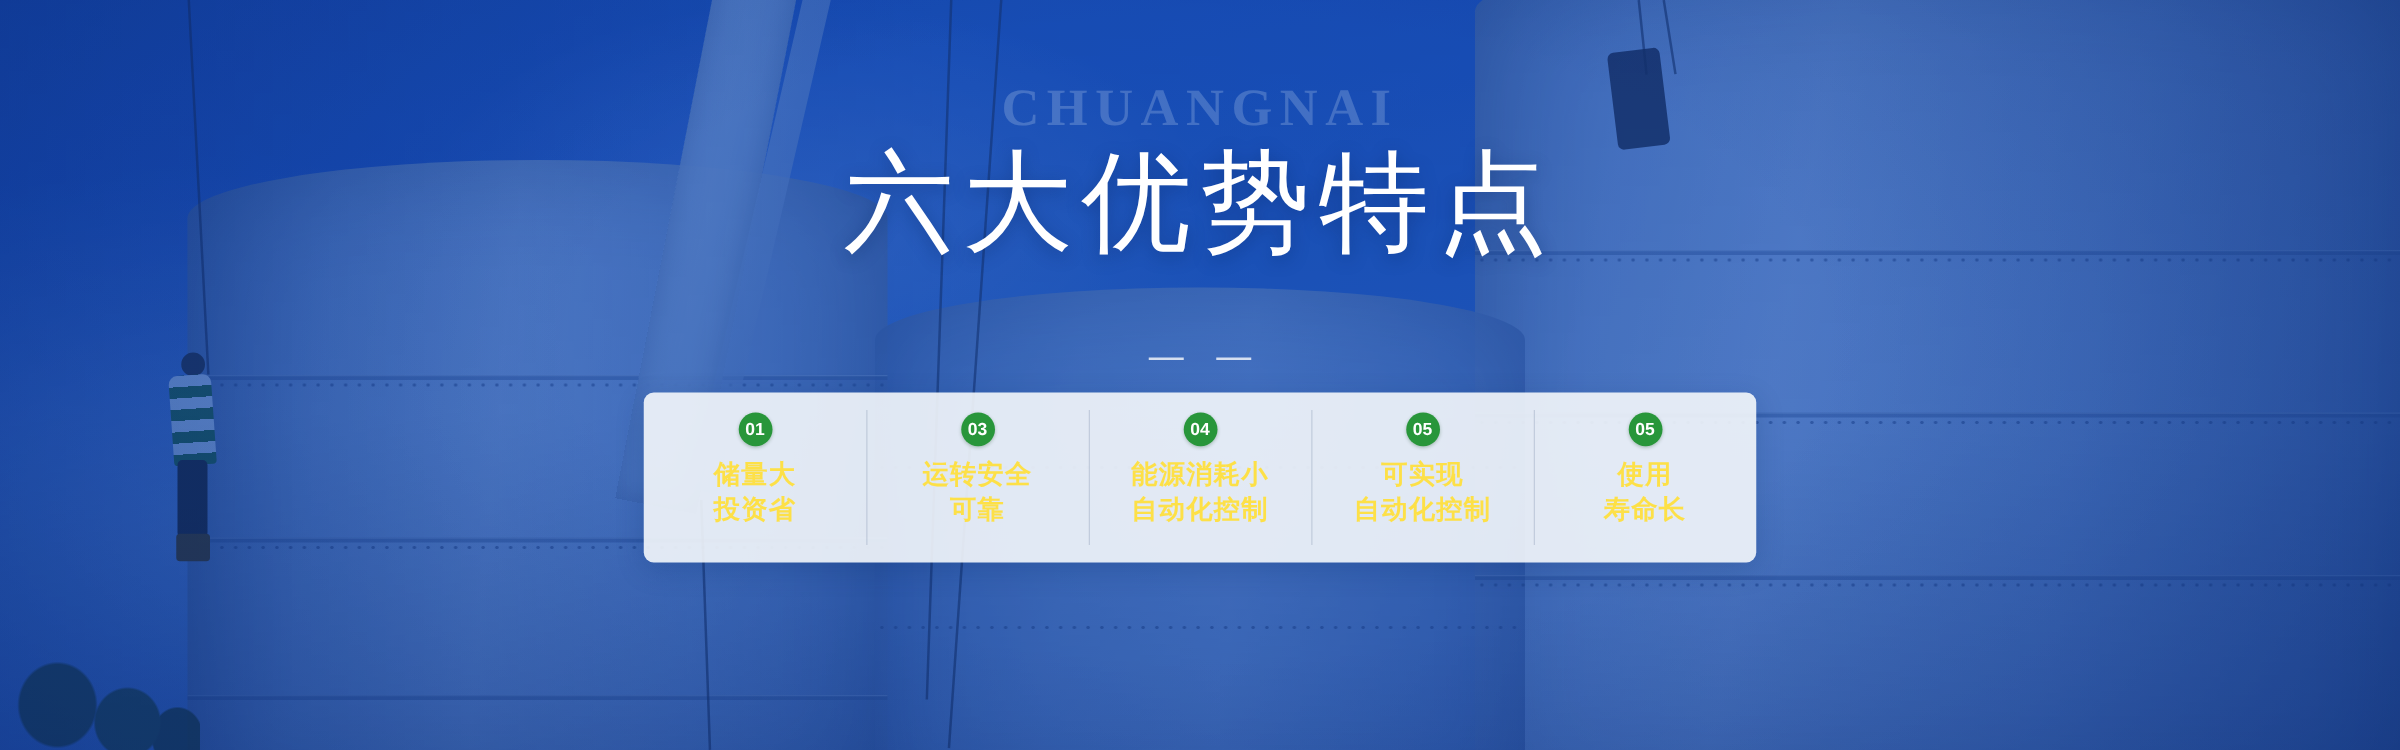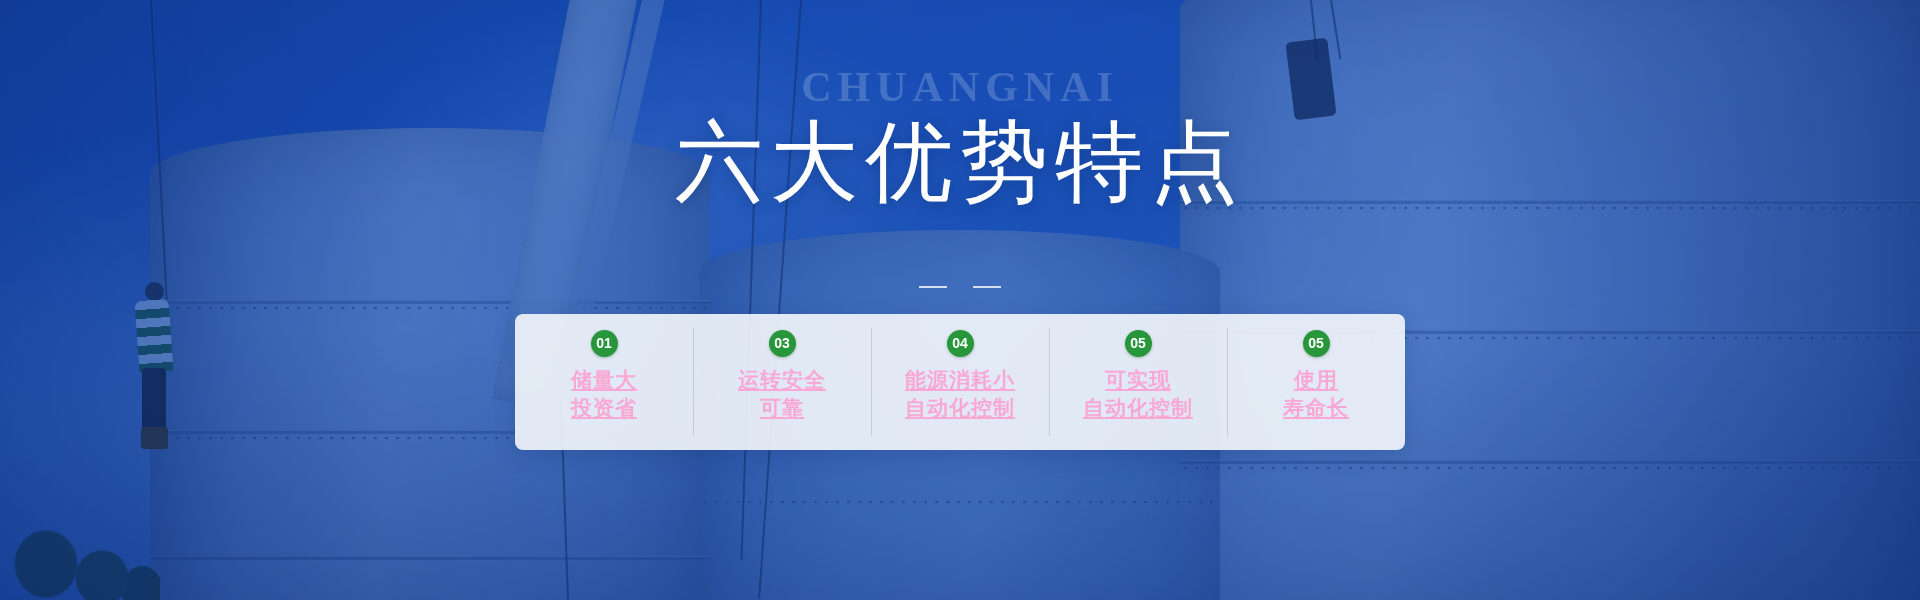--- a/index.html
+++ b/index.html
@@ -276,27 +276,26 @@
     display: flex;
     align-items: center;
     justify-content: center;
     line-height: 1;
     letter-spacing: 0px;
     box-shadow: 0 1px 3px rgba(12,70,24,0.30);
   }
   .card-text {
     margin-top: 9px;
     text-align: center;
-    color: #f9a8d4;
+    color: #fde047;
     font-weight: bold;
     font-size: 21px;
     line-height: 1.32;
     letter-spacing: 1px;
     white-space: nowrap;
-    text-decoration: underline;
   }
   .card-text .l2 { display: block; }
 </style>
 </head>
 <body>
 
 <div id="banner">
 
   <div class="photo">
     <div class="sky"></div>

